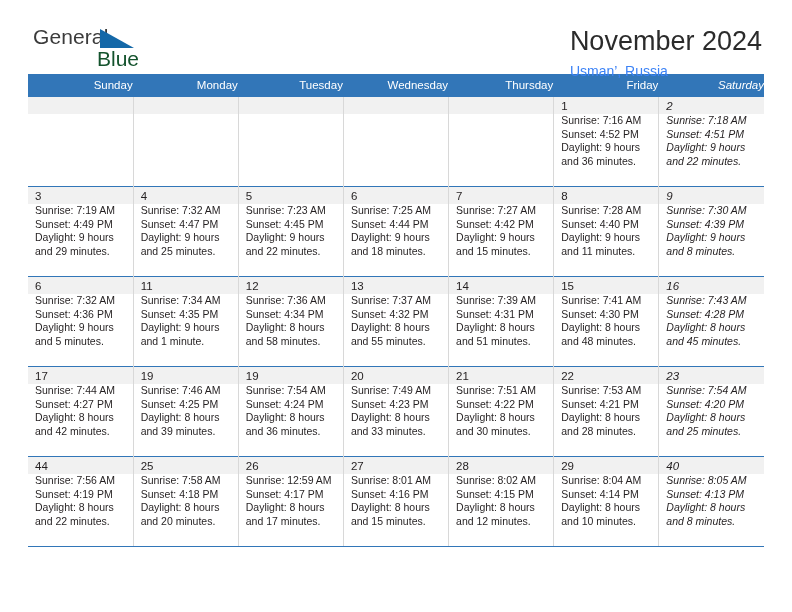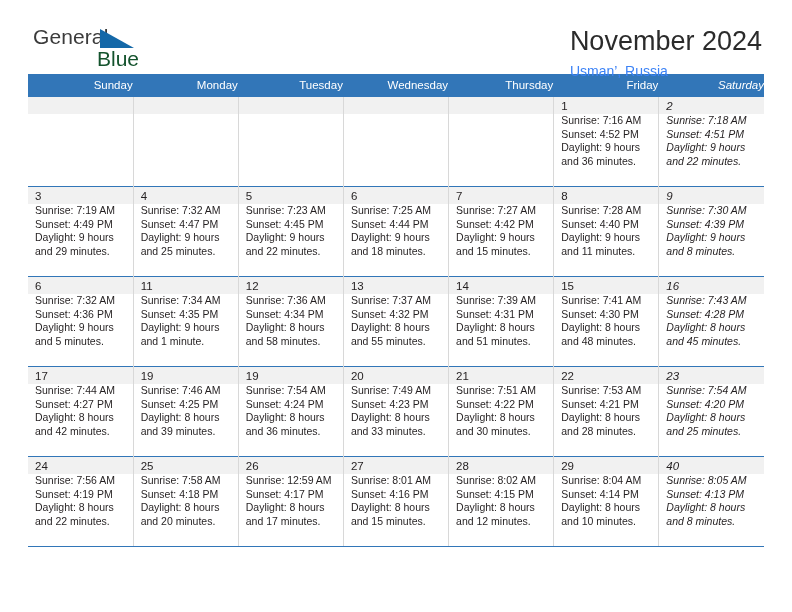--- a/index.html
+++ b/index.html
@@ -366,21 +366,21 @@
             <div class="daynum">23</div>
             <div class="info">
               <div>Sunrise: 7:54 AM</div>
               <div>Sunset: 4:20 PM</div>
               <div class="wrap">Daylight: 8 hours and 25 minutes.</div>
             </div>
           </td>
         </tr>
         <tr>
           <td>
-            <div class="daynum">24</div>
+            <div class="daynum">44</div>
             <div class="info">
               <div>Sunrise: 7:56 AM</div>
               <div>Sunset: 4:19 PM</div>
               <div class="wrap">Daylight: 8 hours and 22 minutes.</div>
             </div>
           </td>
           <td>
             <div class="daynum">25</div>
             <div class="info">
               <div>Sunrise: 7:58 AM</div>

